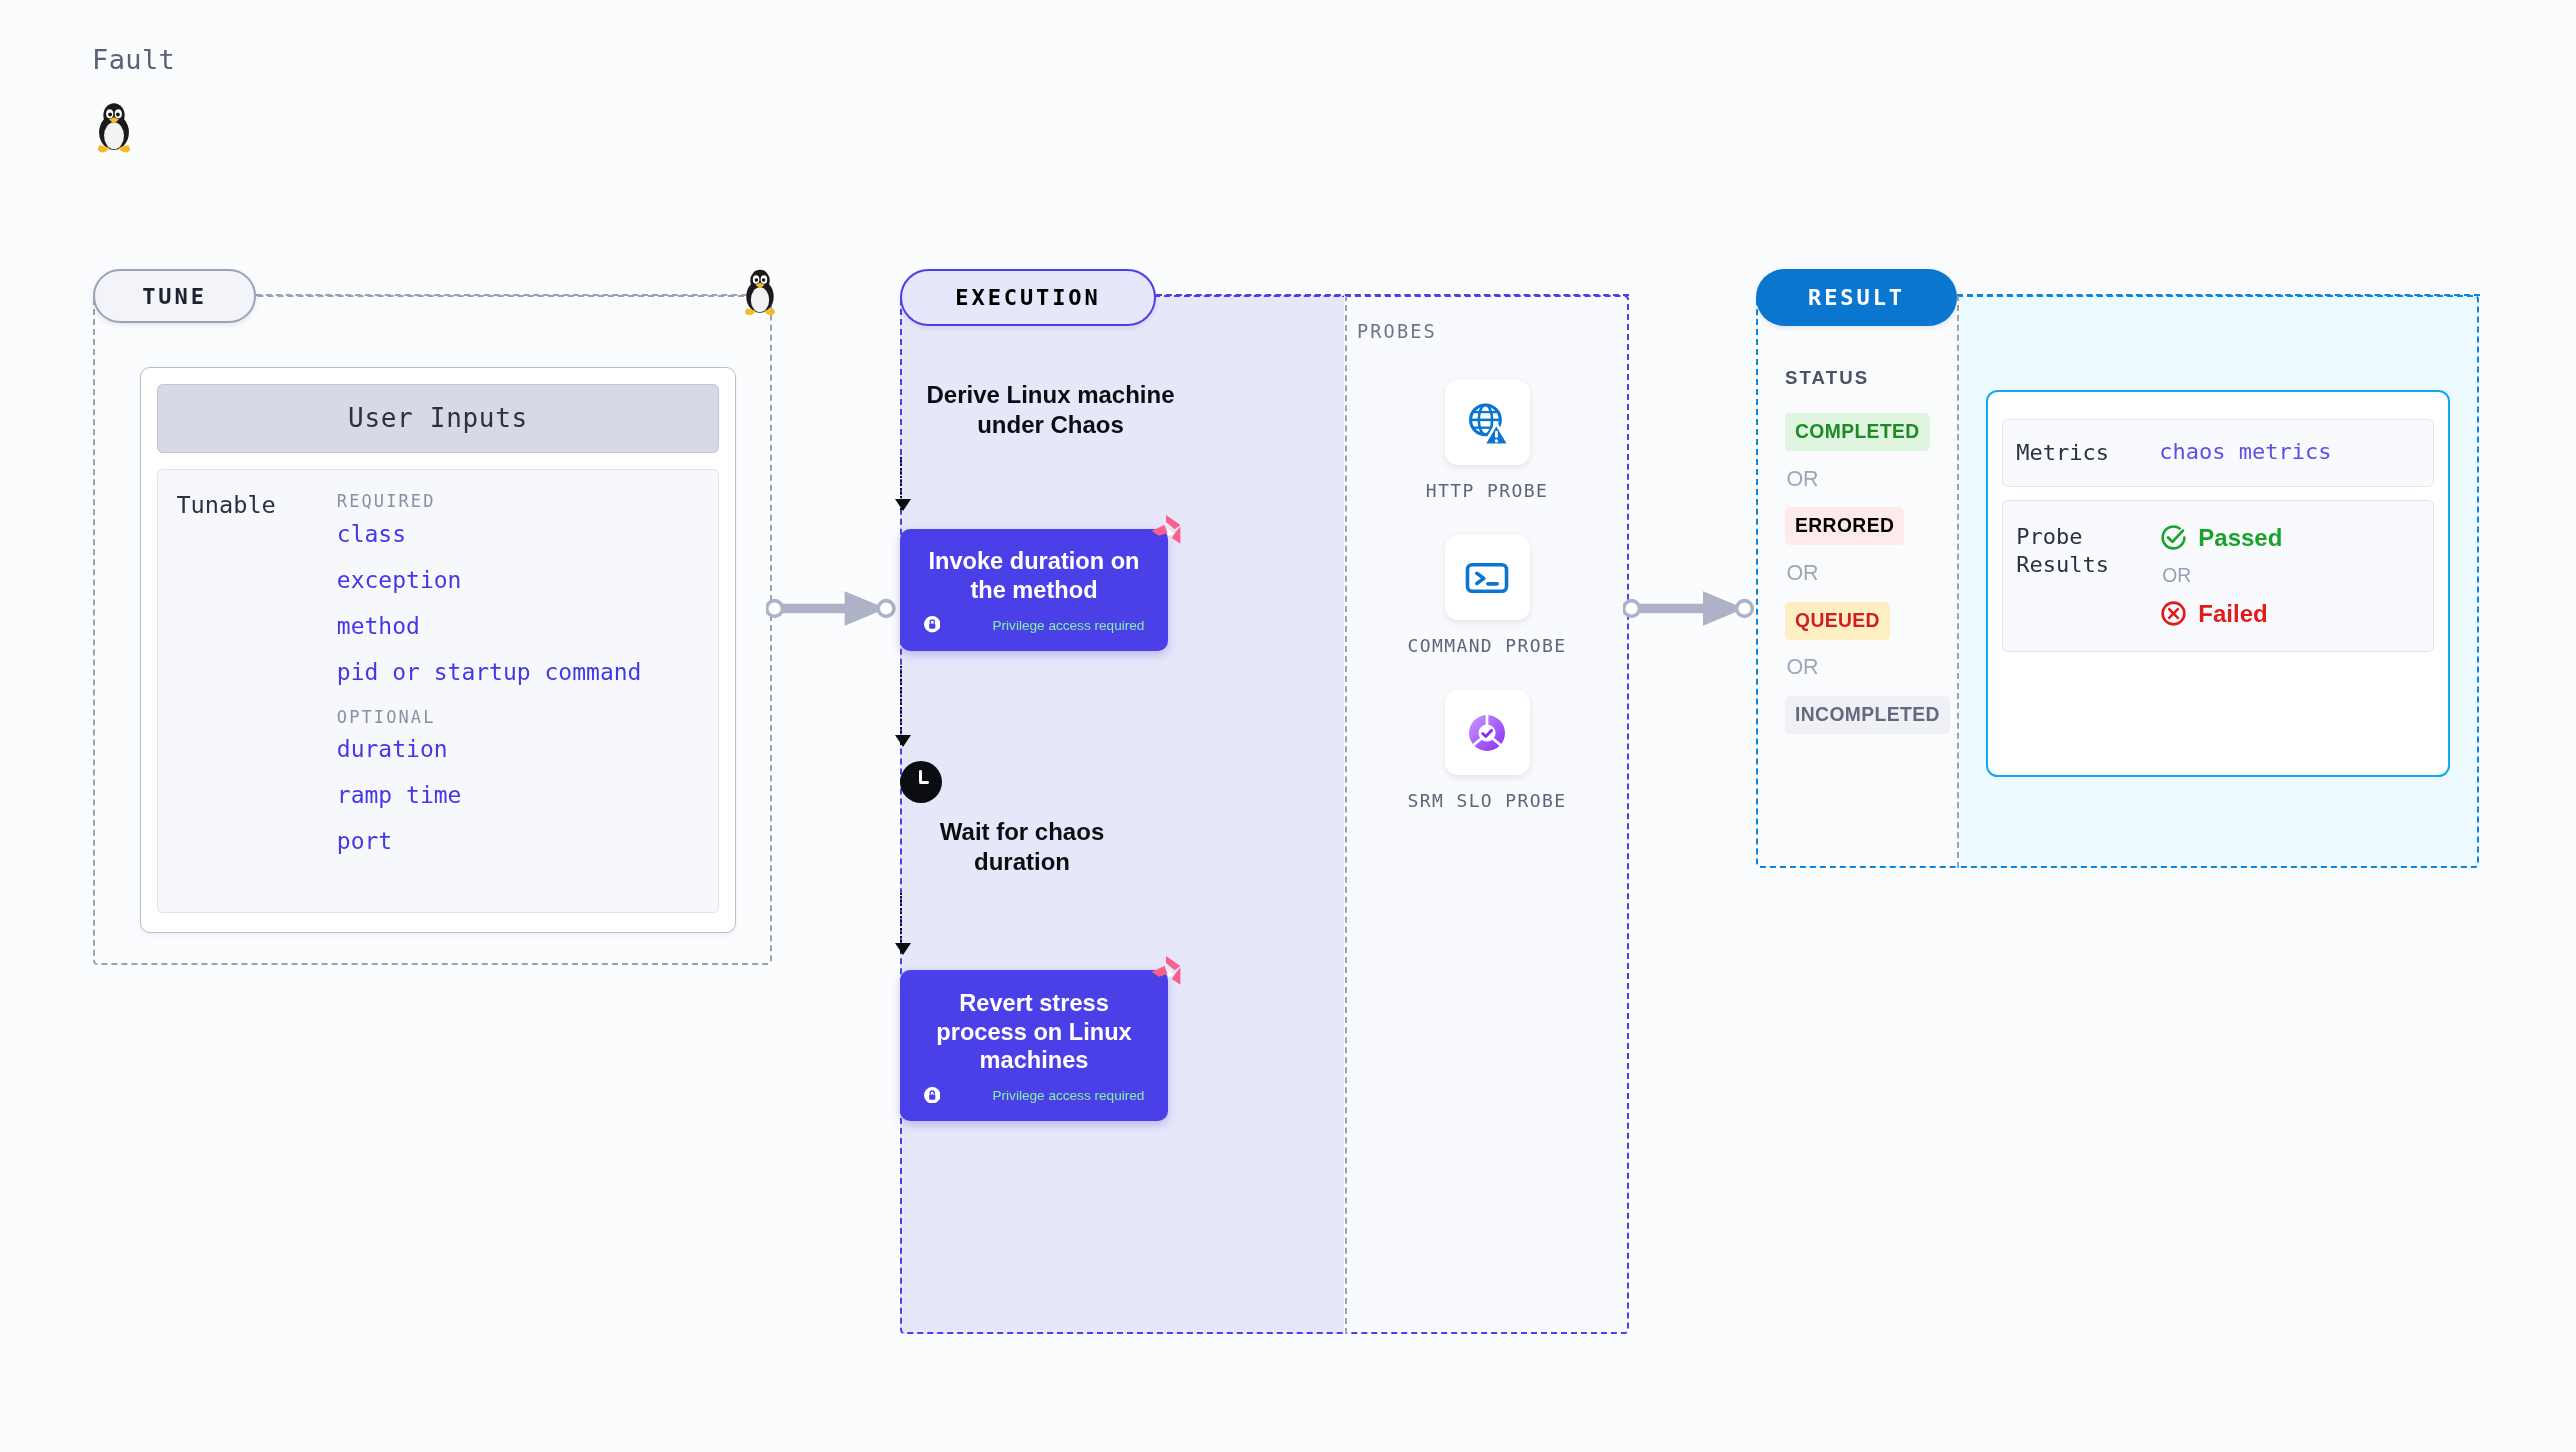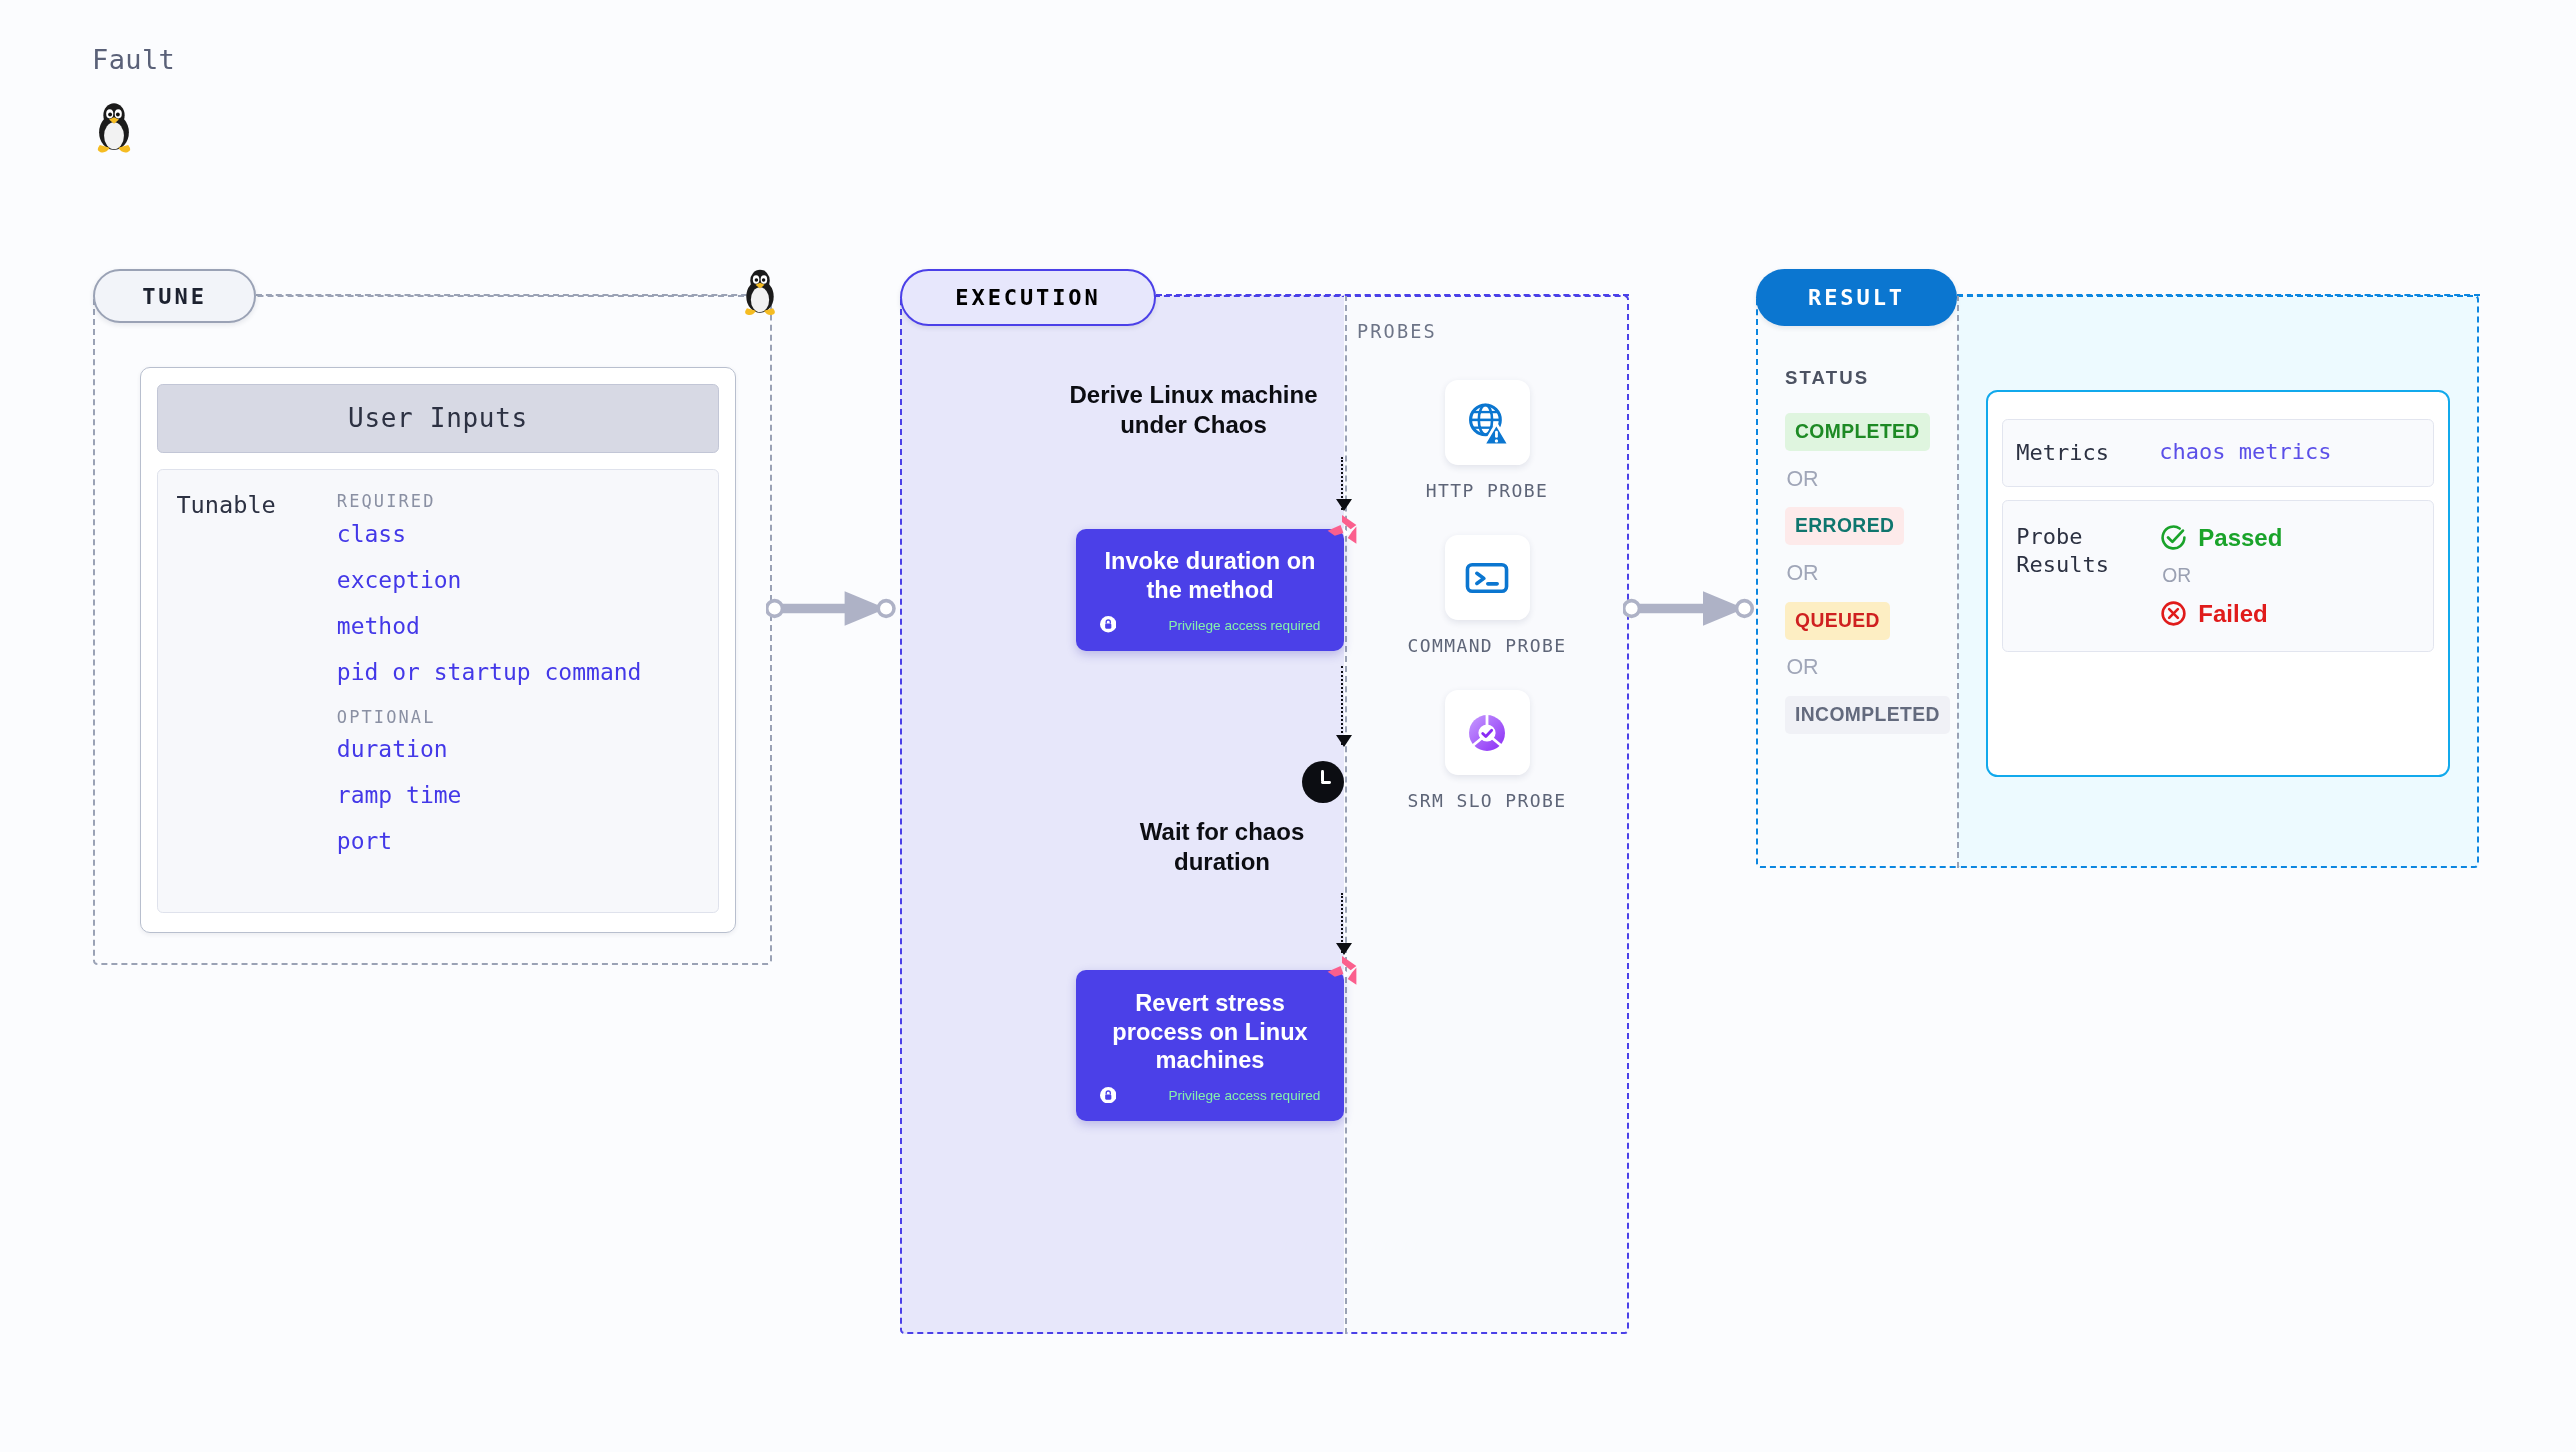--- a/index.html
+++ b/index.html
@@ -124,21 +124,21 @@
     position: absolute; left: 1345px; top: 295px; height: 1039px;
     border-left: 2.1px dashed #9aa2b5;
   }
   #exec-dash-top {
     position: absolute; left: 1156px; top: 294px; width: 473px; height: 0;
     border-top: 2.9px dashed #4b40e8;
   }
 
   #exec-flow {
     position: absolute; left: 900px; top: 380px; width: 444px;
-    display: flex; flex-direction: column; align-items: flex-end;
+    display: flex; flex-direction: column; align-items: flex-start;
   }
   .flow-caption {
     font-size: 24px; font-weight: 700; color: #0c0d12;
     text-align: center; line-height: 1.25;
   }
   .dotted-arrow {
     width: 2.9px; position: relative;
     border-left: 2.9px dotted #0c0d12;
   }
   .dotted-arrow::after {
@@ -468,21 +468,21 @@
 <div id="result-panel"></div>
 <div id="output-region"></div>
 <div id="result-divider"></div>
 <div id="result-dash-top"></div>
 <div id="result-pill" class="stage-pill">RESULT</div>
 
 <div id="status-col">
   <div id="status-title">STATUS</div>
   <div><span class="status-badge" id="badge0" style="background: rgb(223, 245, 223); color: rgb(29, 138, 36);">COMPLETED</span></div>
   <div class="or-text">OR</div>
-  <div><span class="status-badge" id="badge1" style="background: rgb(253, 234, 234); color: #0f766e;">ERRORED</span></div>
+  <div><span class="status-badge" id="badge1" style="background: rgb(253, 234, 234); color: #000000;">ERRORED</span></div>
   <div class="or-text">OR</div>
   <div><span class="status-badge" id="badge2" style="background: rgb(253, 238, 195); color: rgb(207, 32, 32);">QUEUED</span></div>
   <div class="or-text">OR</div>
   <div><span class="status-badge" id="badge3" style="background: rgb(240, 241, 246); color: rgb(99, 106, 125);">INCOMPLETED</span></div>
 </div>
 
 <div id="output-card">
 
   <div class="out-box">
     <div class="out-key">Metrics</div>

